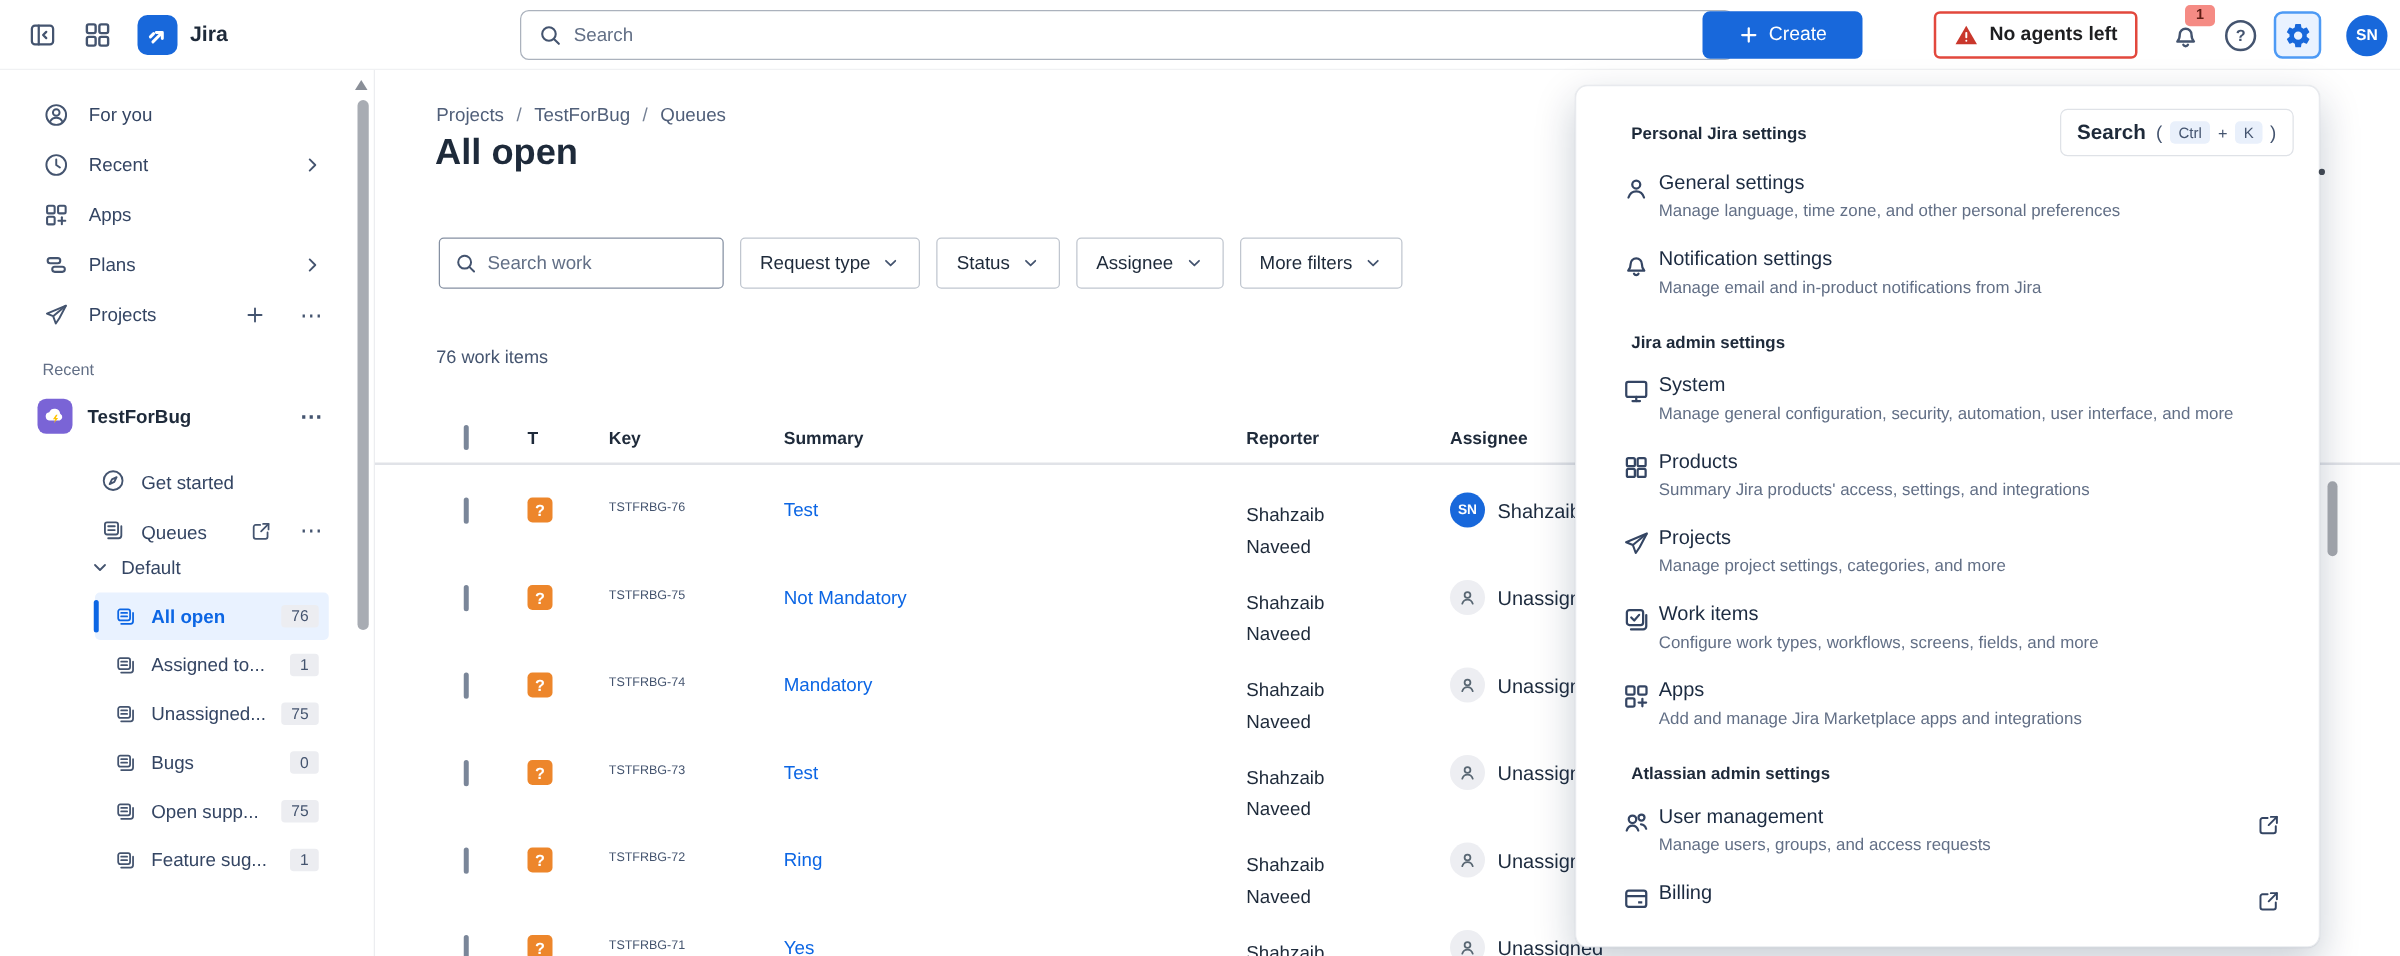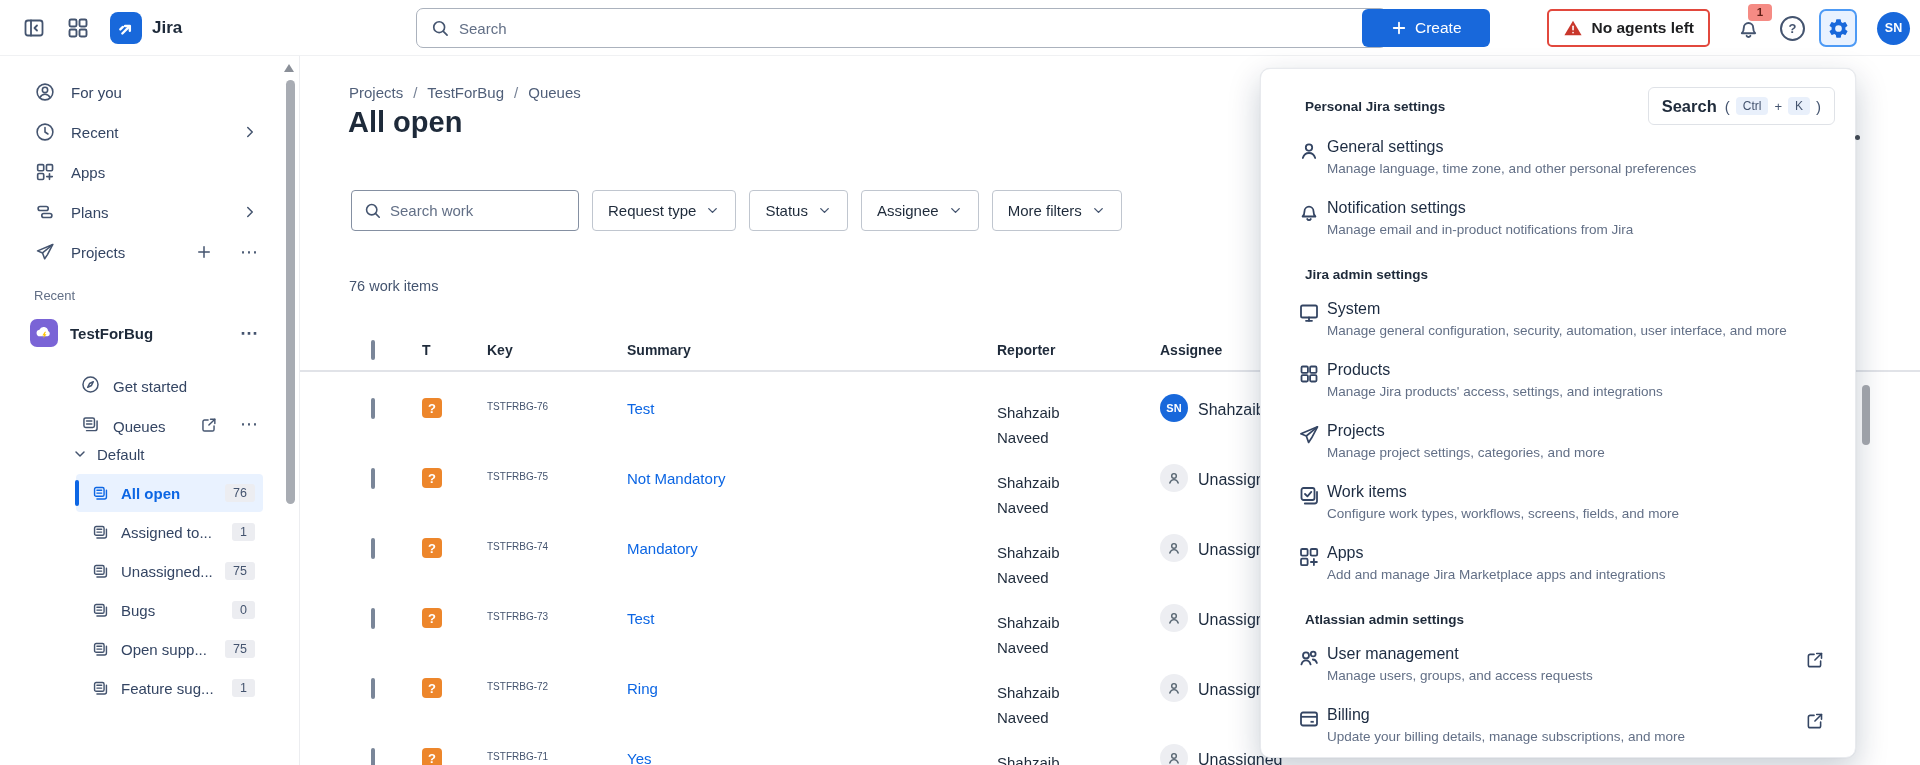--- a/index.html
+++ b/index.html
@@ -642,21 +642,21 @@
     <span class="sp-icon">
       <svg width="24" height="24" viewBox="0 0 24 24" fill="none" stroke="#344563" stroke-width="1.8">
           <rect x="4.5" y="4.5" width="6.4" height="6.4" rx="1.2"></rect>
           <rect x="13.1" y="4.5" width="6.4" height="6.4" rx="1.2"></rect>
           <rect x="4.5" y="13.1" width="6.4" height="6.4" rx="1.2"></rect>
           <rect x="13.1" y="13.1" width="6.4" height="6.4" rx="1.2"></rect>
         </svg>
     </span>
     <span class="sp-text">
       <div class="sp-title">Products</div>
-      <div class="sp-desc">Manage Jira products' access, settings, and integrations</div>
+      <div class="sp-desc">Summary Jira products' access, settings, and integrations</div>
     </span>
   </div>
 
   <div class="sp-item">
     <span class="sp-icon">
       <svg width="24" height="24" viewBox="0 0 24 24" fill="none" stroke="#344563" stroke-width="1.7" stroke-linejoin="round">
           <path d="M20.5 3.8l-16.6 7 5.4 2.2 2.3 6.4 3.1-4.6z"></path>
           <path d="M9.3 13 L20.5 3.8"></path>
         </svg>
     </span>
@@ -725,21 +725,20 @@
   <div class="sp-item">
     <span class="sp-icon">
       <svg width="24" height="24" viewBox="0 0 24 24" fill="none" stroke="#344563" stroke-width="1.8">
           <rect x="4" y="5.5" width="16" height="13" rx="2"></rect>
           <line x1="4" y1="9.8" x2="20" y2="9.8"></line>
           <line x1="13.5" y1="14.8" x2="16.8" y2="14.8"></line>
         </svg>
     </span>
     <span class="sp-text">
       <div class="sp-title">Billing</div>
-      <div class="sp-desc">Update your billing details, manage subscriptions, and more</div>
     </span>
     <span class="sp-external">
       <svg width="21" height="21" viewBox="0 0 24 24" fill="none" stroke="#344563" stroke-width="1.8" stroke-linecap="round" stroke-linejoin="round">
           <path d="M11.5 5H7a2 2 0 00-2 2v10a2 2 0 002 2h10a2 2 0 002-2v-4.5"></path>
           <polyline points="14.5,4 20,4 20,9.5"></polyline>
           <line x1="20" y1="4" x2="12.5" y2="11.5"></line>
         </svg>
     </span>
   </div>
 

